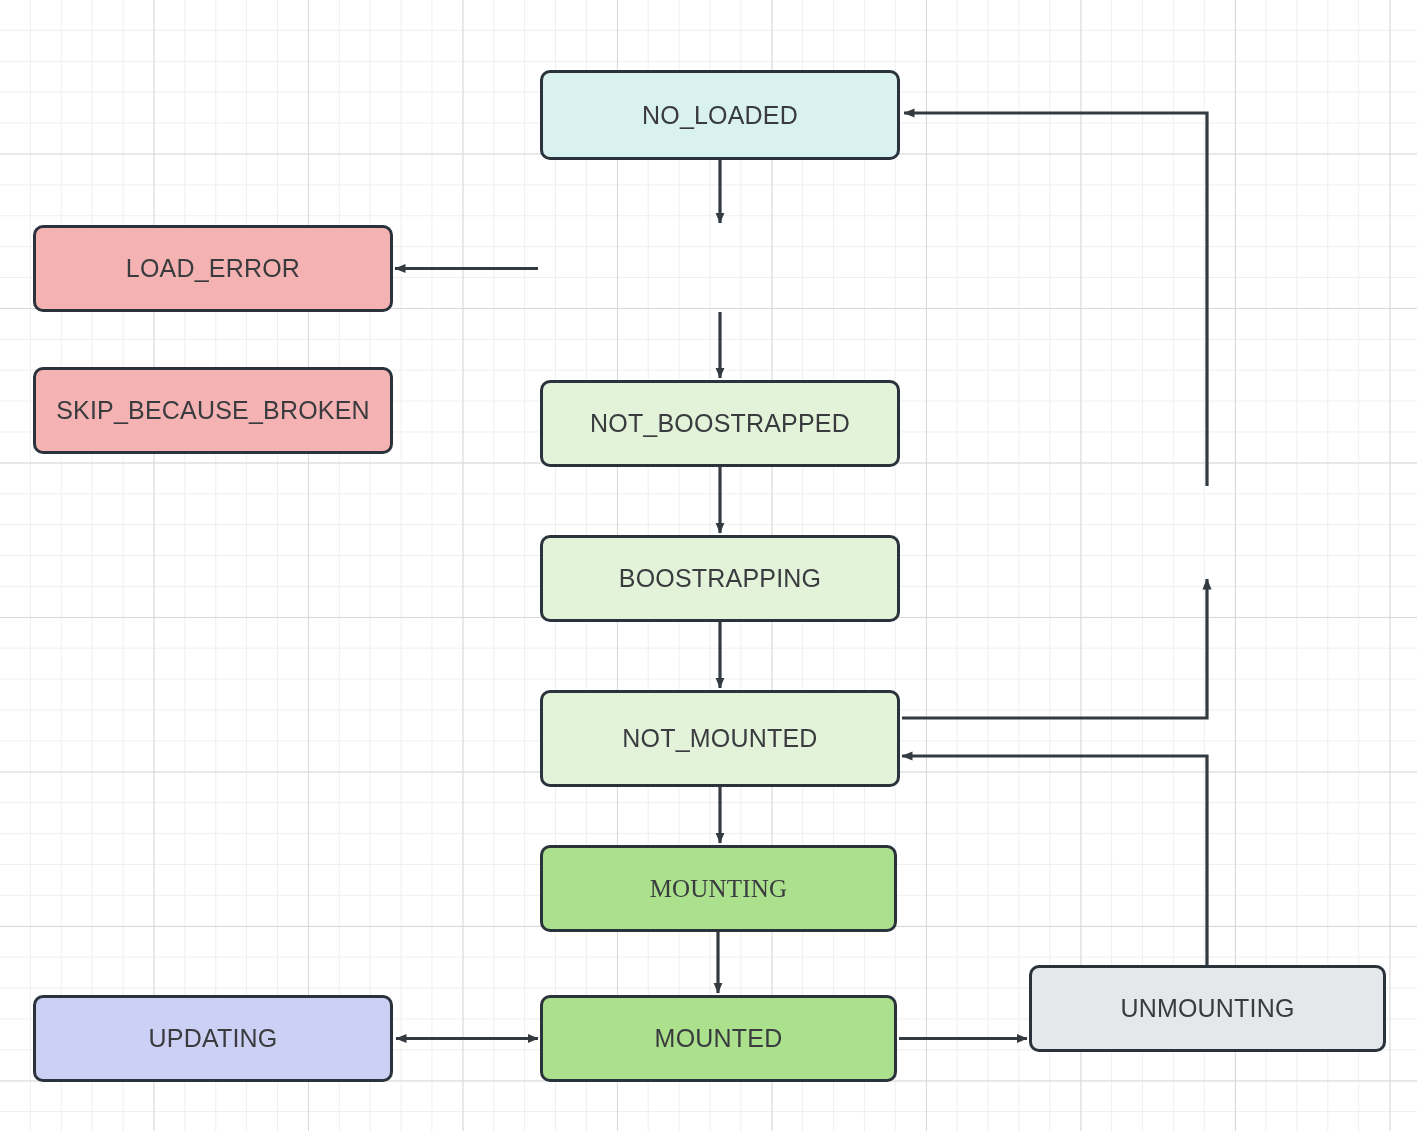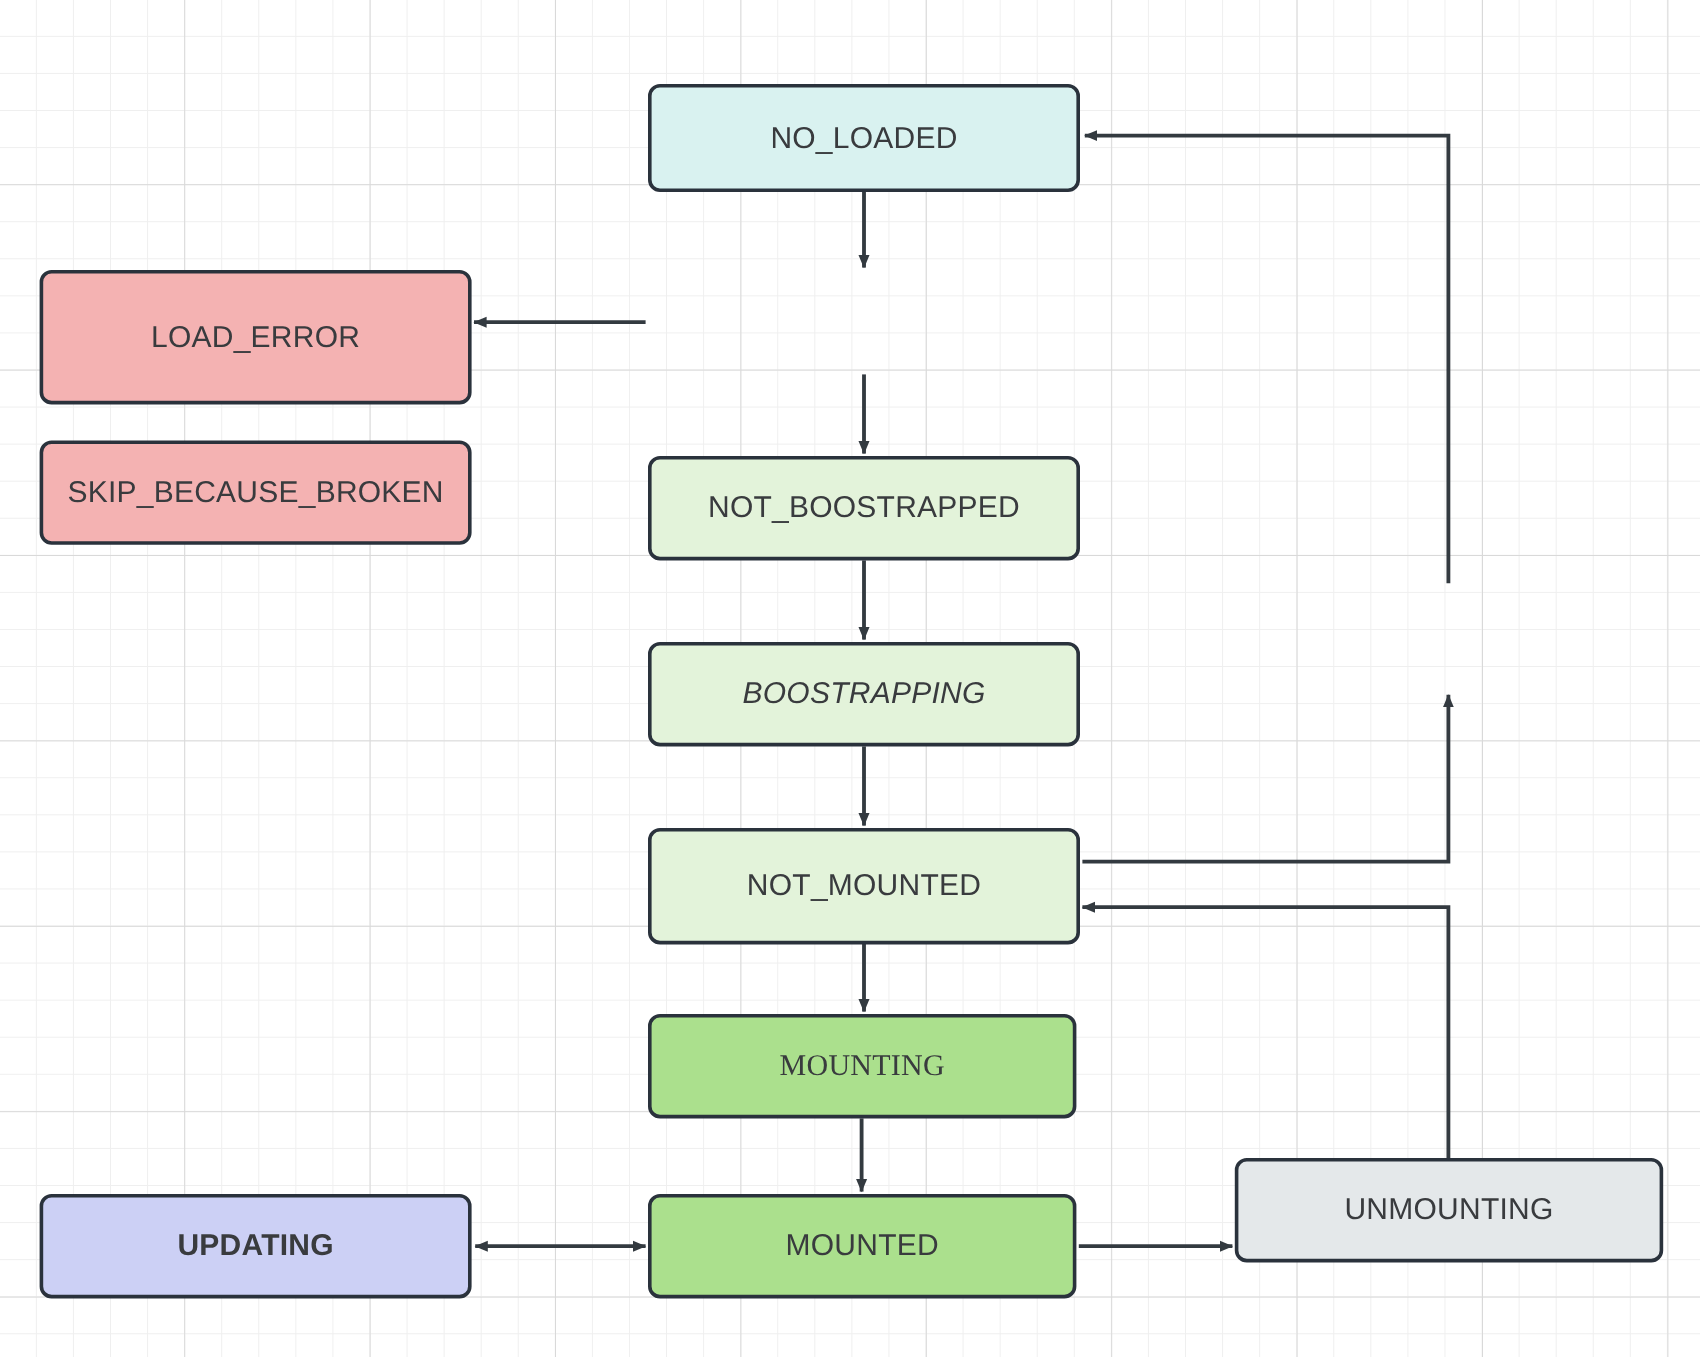--- a/index.html
+++ b/index.html
@@ -93,49 +93,49 @@
 
       <path d="M1207,486 L1207,113 L904,113" marker-end="url(#ah)"></path>
     </g>
   </svg>
 
   <div class="node" style="left:540px; top:70px; width:360px; height:90px; background:#d9f2f0;">
     <span class="label">NO_LOADED</span>
   </div>
 
 
-  <div class="node" style="left:33px; top:225px; width:360px; height:112px; background:#f4b2b2;">
+  <div class="node" style="left:33px; top:225px; width:360px; height:87px; background:#f4b2b2;">
     <span class="label">LOAD_ERROR</span>
   </div>
 
   <div class="node" style="left:33px; top:367px; width:360px; height:87px; background:#f4b2b2;">
     <span class="label">SKIP_BECAUSE_BROKEN</span>
   </div>
 
   <div class="node" style="left:540px; top:380px; width:360px; height:87px; background:#e3f3da;">
     <span class="label">NOT_BOOSTRAPPED</span>
   </div>
 
-  <div class="node" style="left:540px; top:535px; width:360px; height:87px; background:#e3f3da;font-style:italic;">
+  <div class="node" style="left:540px; top:535px; width:360px; height:87px; background:#e3f3da;">
     <span class="label">BOOSTRAPPING</span>
   </div>
 
   <div class="node" style="left:540px; top:690px; width:360px; height:97px; background:#e3f3da;">
     <span class="label">NOT_MOUNTED</span>
   </div>
 
   <div class="node" style="left:540px; top:845px; width:357px; height:87px; background:#abe08d;font-family:Liberation Serif, serif;">
     <span class="label">MOUNTING</span>
   </div>
 
   <div class="node" style="left:540px; top:995px; width:357px; height:87px; background:#abe08d;">
     <span class="label">MOUNTED</span>
   </div>
 
-  <div class="node" style="left:33px; top:995px; width:360px; height:87px; background:#ccd0f5;font-weight:bold;">
+  <div class="node" style="left:33px; top:995px; width:360px; height:87px; background:#ccd0f5;">
     <span class="label">UPDATING</span>
   </div>
 
 
   <div class="node" style="left:1029px; top:965px; width:357px; height:87px; background:#e4e8ea;">
     <span class="label">UNMOUNTING</span>
   </div>
 
 </div>
 

